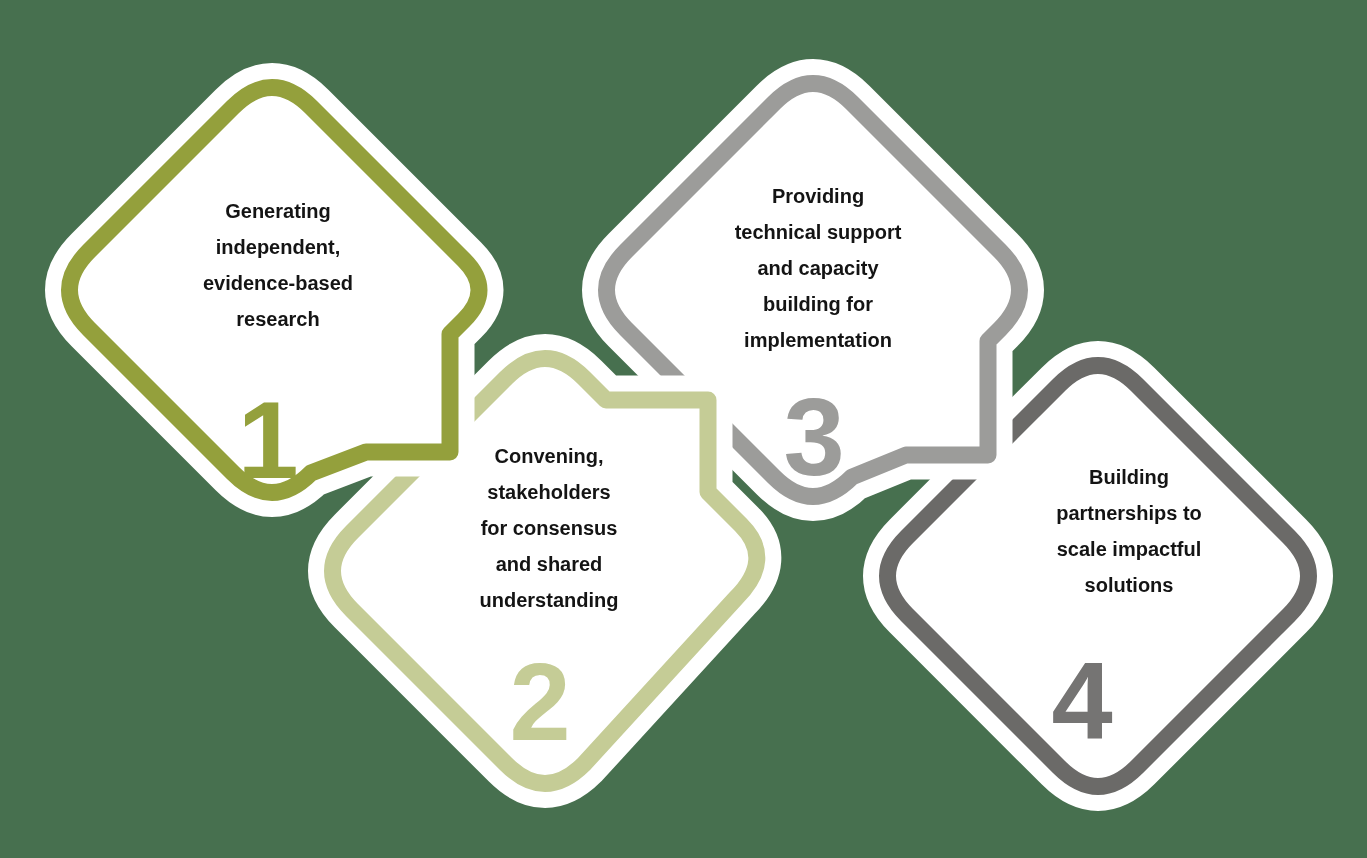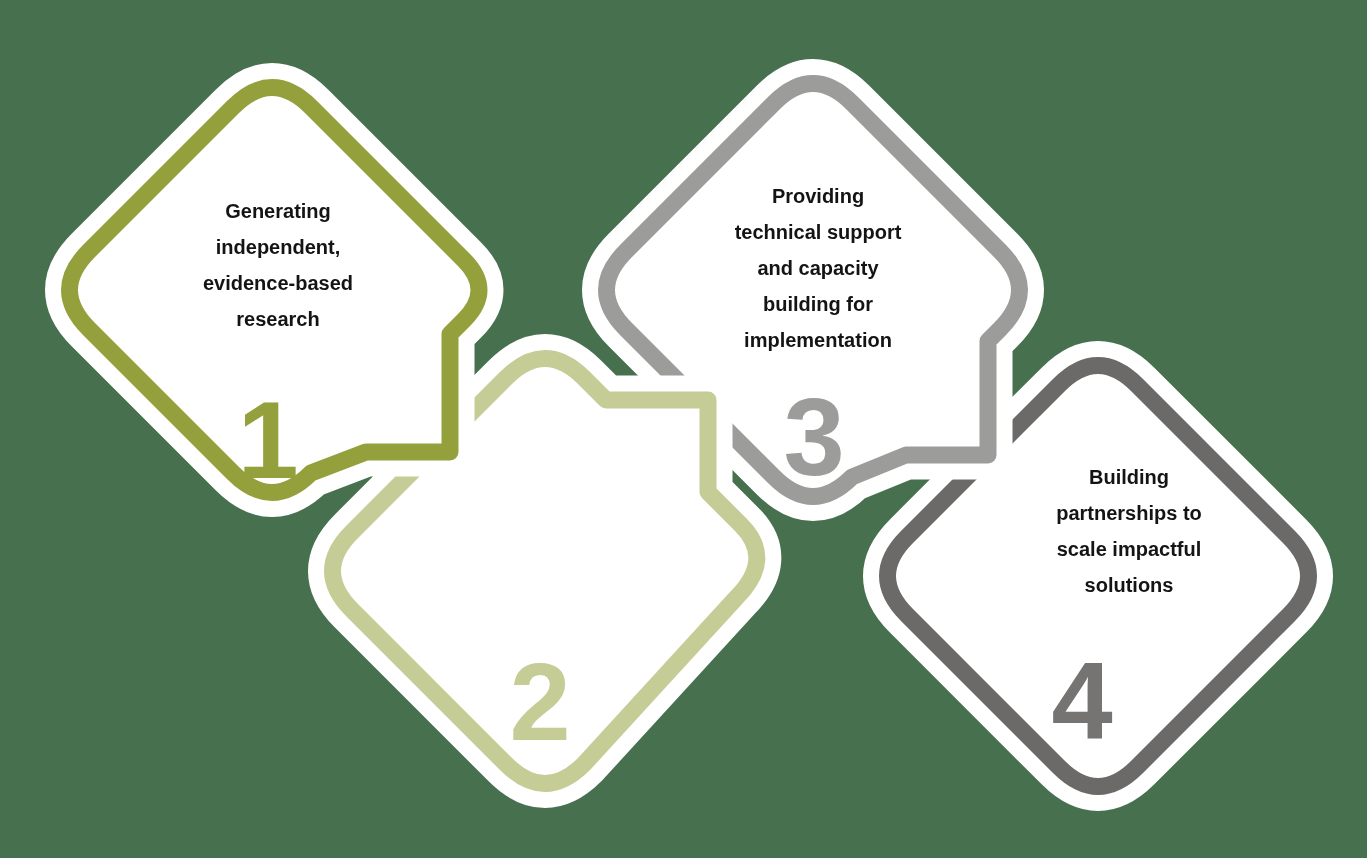--- a/index.html
+++ b/index.html
@@ -59,20 +59,25 @@
       <path class="outline" d="M 233,107 Q 272,68 311,107 L 464,260 Q 494,290 464,320 L 450,334 L 450,452 L 366,452 L 311,473 Q 272,512 233,473 L 89,329 Q 50,290 89,251 Z" stroke="#94a03c" fill="#ffffff"></path>
     </g>
   </svg>
 
   <div class="card-label lbl-1" style="color: rgb(20, 20, 20);">Generating
 independent,
 evidence-based
 research</div>
   <div class="card-number num-1" style="color: rgb(148, 160, 60);">1</div>
 
+  <div class="card-label lbl-2" style="color: rgb(20, 20, 20);">Convening,
+stakeholders
+for consensus
+and shared
+understanding</div>
   <div class="card-number num-2" style="color: rgb(197, 204, 150);">2</div>
 
   <div class="card-label lbl-3" style="color: rgb(20, 20, 20);">Providing
 technical support
 and capacity
 building for
 implementation</div>
   <div class="card-number num-3" style="color: rgb(156, 156, 154);">3</div>
 
   <div class="card-label lbl-4" style="color: rgb(20, 20, 20);">Building

